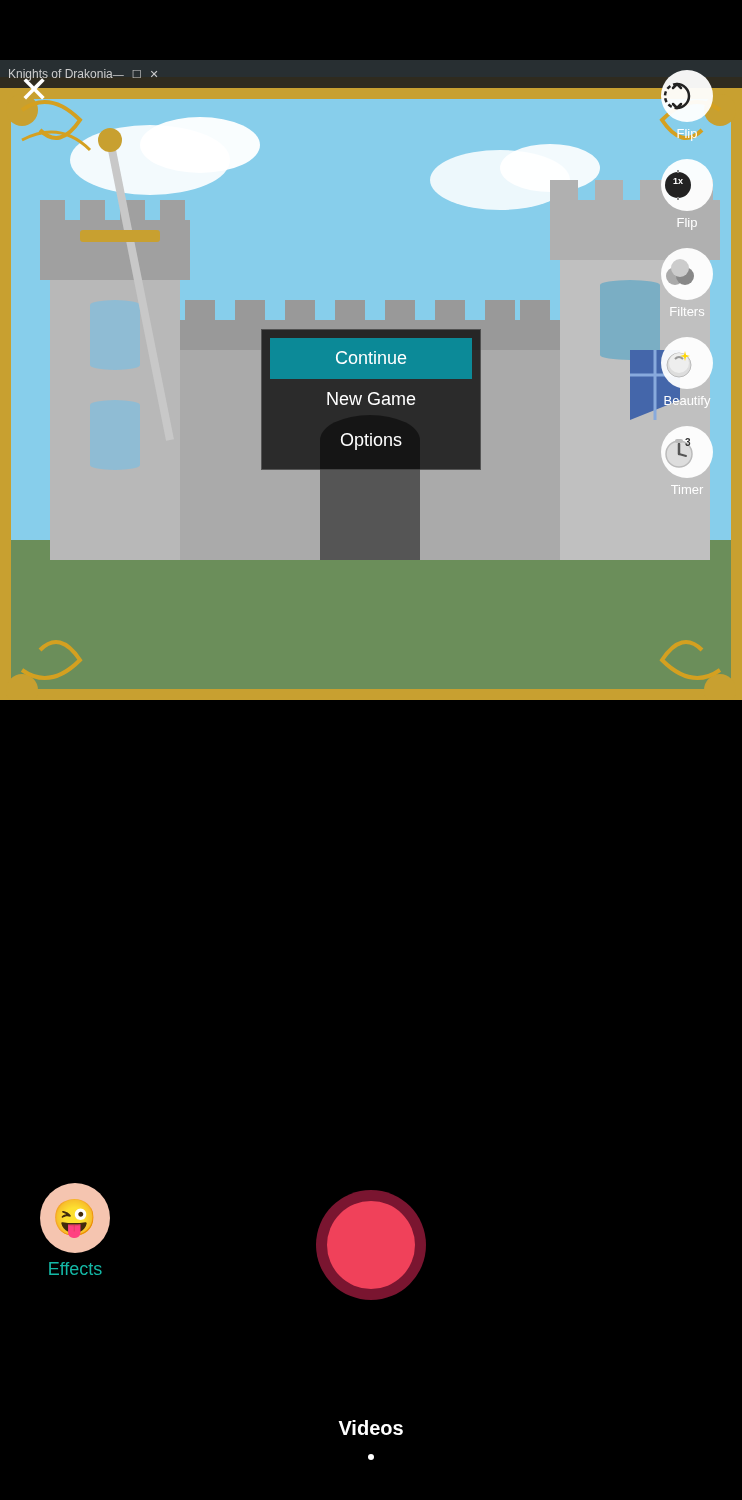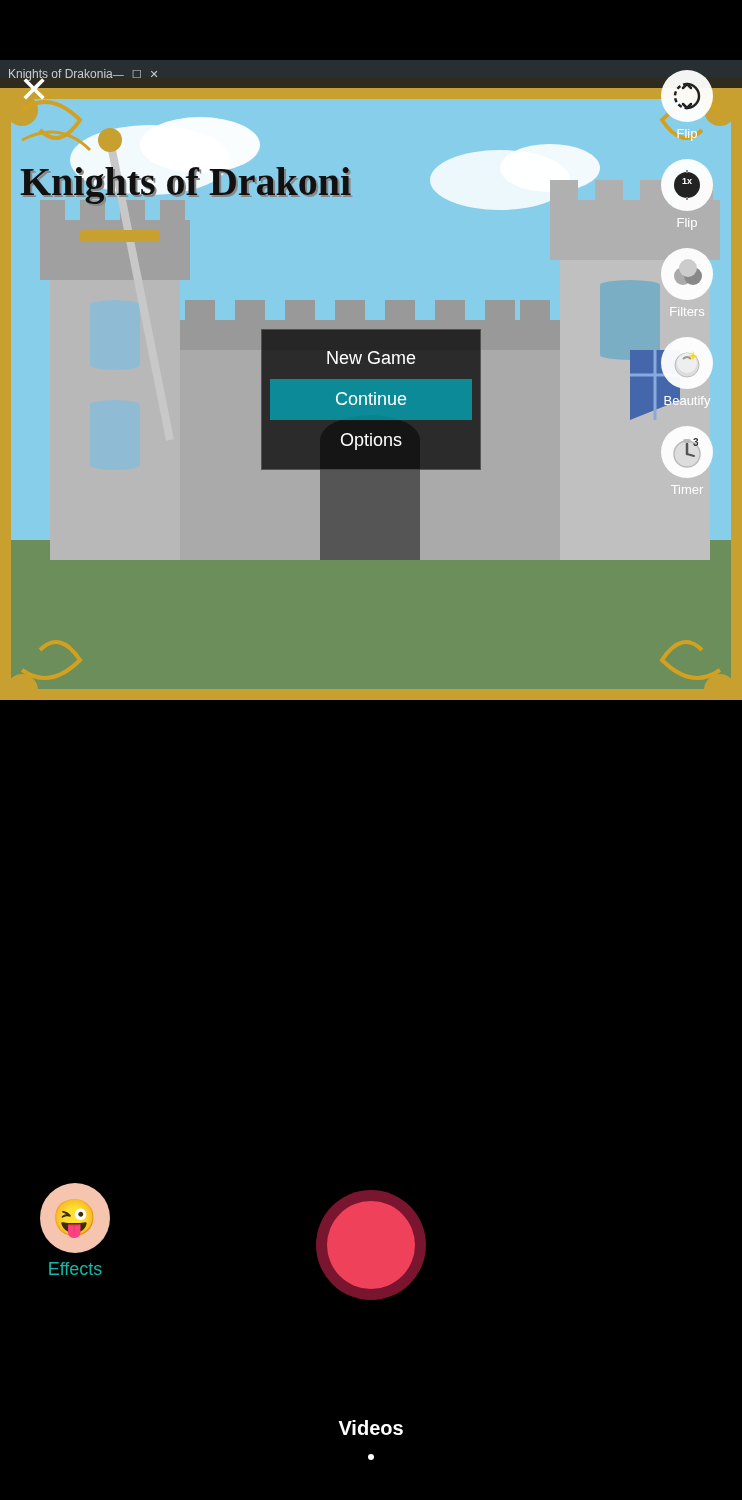--- a/index.html
+++ b/index.html
@@ -159,21 +159,20 @@
       cursor: pointer;
     }
 
     .ctrl-btn .icon-circle {
       width: 52px;
       height: 52px;
       border-radius: 50%;
       background: rgba(255,255,255,0.95);
       display: flex;
       align-items: center;
-      justify-content: center;
       margin-bottom: 4px;
     }
 
     .ctrl-btn .label {
       font-size: 13px;
       color: #fff;
       text-align: center;
     }
 
     
@@ -383,25 +382,24 @@
     <path d="M 22 50 Q 50 30 80 60 Q 60 90 40 70" stroke="#D4A020" stroke-width="4" fill="none"></path>
     <path d="M 22 80 Q 60 60 90 90" stroke="#D4A020" stroke-width="3" fill="none"></path>
 
     <path d="M 720 50 Q 692 30 662 60 Q 682 90 702 70" stroke="#D4A020" stroke-width="4" fill="none"></path>
 
     <path d="M 22 610 Q 50 630 80 600 Q 60 570 40 590" stroke="#D4A020" stroke-width="4" fill="none"></path>
 
     <path d="M 720 610 Q 692 630 662 600 Q 682 570 702 590" stroke="#D4A020" stroke-width="4" fill="none"></path>
   </svg>
 
-  <div class="game-title" style="position:absolute;top:100px;left:20px;right:100px;font-size:40px;font-weight:900;color:#111;font-family:Georgia,serif;text-shadow:2px 2px 0 #888;z-index:12;">Knights of Drakoni</div>
 
   <div class="menu-box">
+    <div class="menu-item active">Continue</div>
     <div class="menu-item">New Game</div>
-    <div class="menu-item active">Continue</div>
     <div class="menu-item">Options</div>
   </div>
 </div>
 
 <div class="close-btn">
   <span class="close-x">✕</span>
 </div>
 
 <div class="right-controls">
 

